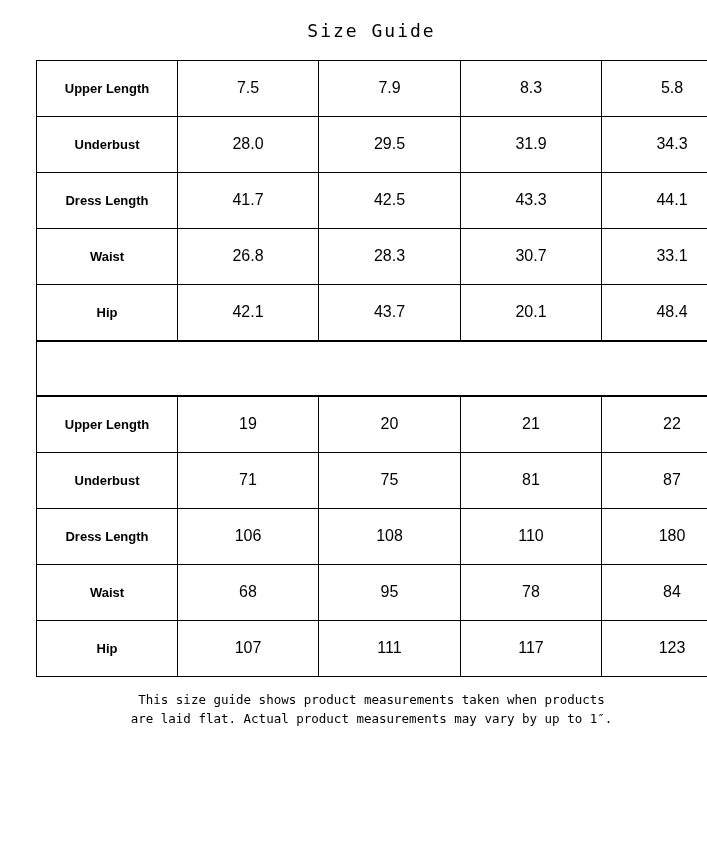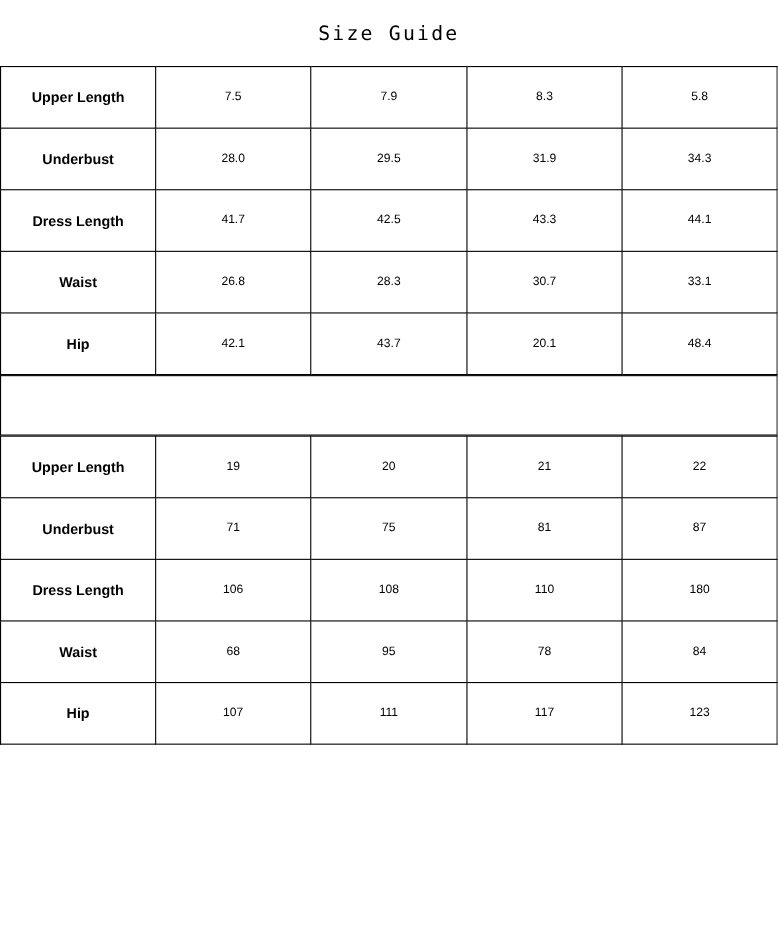--- a/index.html
+++ b/index.html
@@ -14,40 +14,41 @@
     color: #000000;
     overflow: hidden;
   }
   .page {
     width: 707px;
     height: 842px;
     position: relative;
     box-sizing: border-box;
     display: flex;
     flex-direction: column;
+    padding-left: 36px;
   }
   .title {
     font-family: "DejaVu Sans Mono", monospace;
     font-size: 18px;
     letter-spacing: 2px;
     text-align: center;
     padding-top: 20px;
     padding-bottom: 18px;
     line-height: 1.2;
   }
   table.size-table {
     border-collapse: collapse;
     width: 707px;
     table-layout: fixed;
   }
   table.size-table td {
     border: 1px solid #000000;
     text-align: center;
     vertical-align: middle;
-    font-size: 11px;
+    font-size: 16px;
     height: 55px;
     padding: 0;
   }
   table.size-table td.rowhead {
     font-weight: bold;
     font-size: 13px;
   }
   table.size-table td.colhead {
     font-weight: bold;
     font-size: 12.5px;
@@ -171,14 +172,18 @@
       <tr>
         <td class="rowhead">Hip</td>
         <td>107</td>
         <td>111</td>
         <td>117</td>
         <td>123</td>
       </tr>
     </tbody>
   </table>
 
+  <div class="footer">
+    <div>This size guide shows product measurements taken when products</div>
+    <div>are laid flat. Actual product measurements may vary by up to 1″.</div>
+  </div>
 
 </div>
 
 </body></html>

